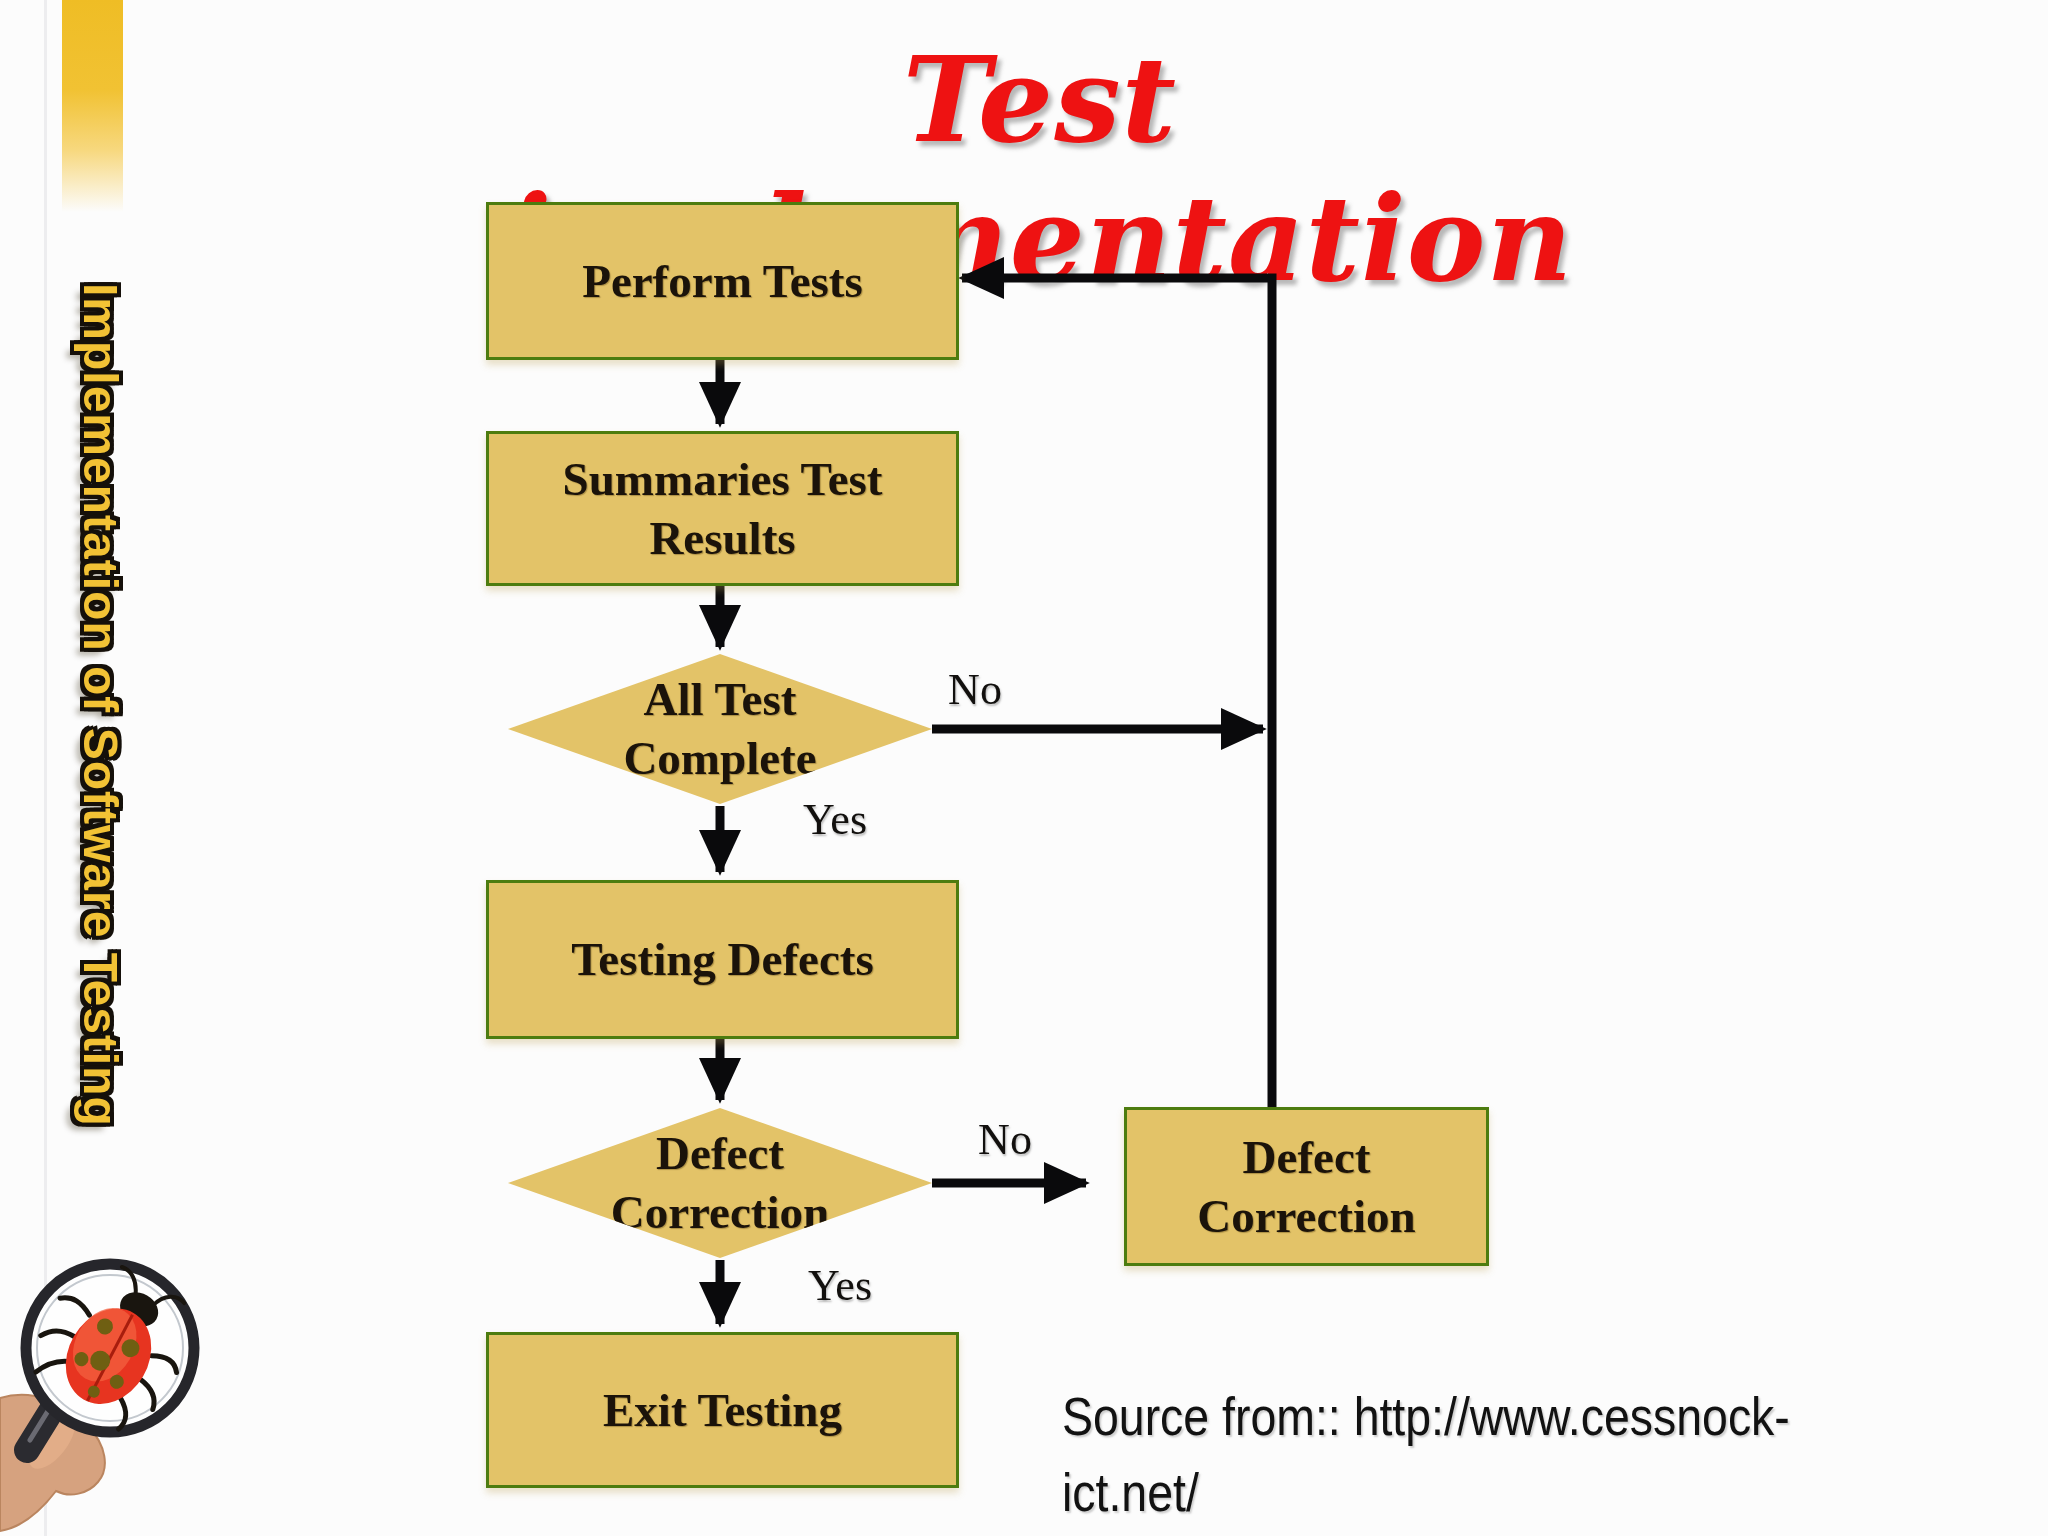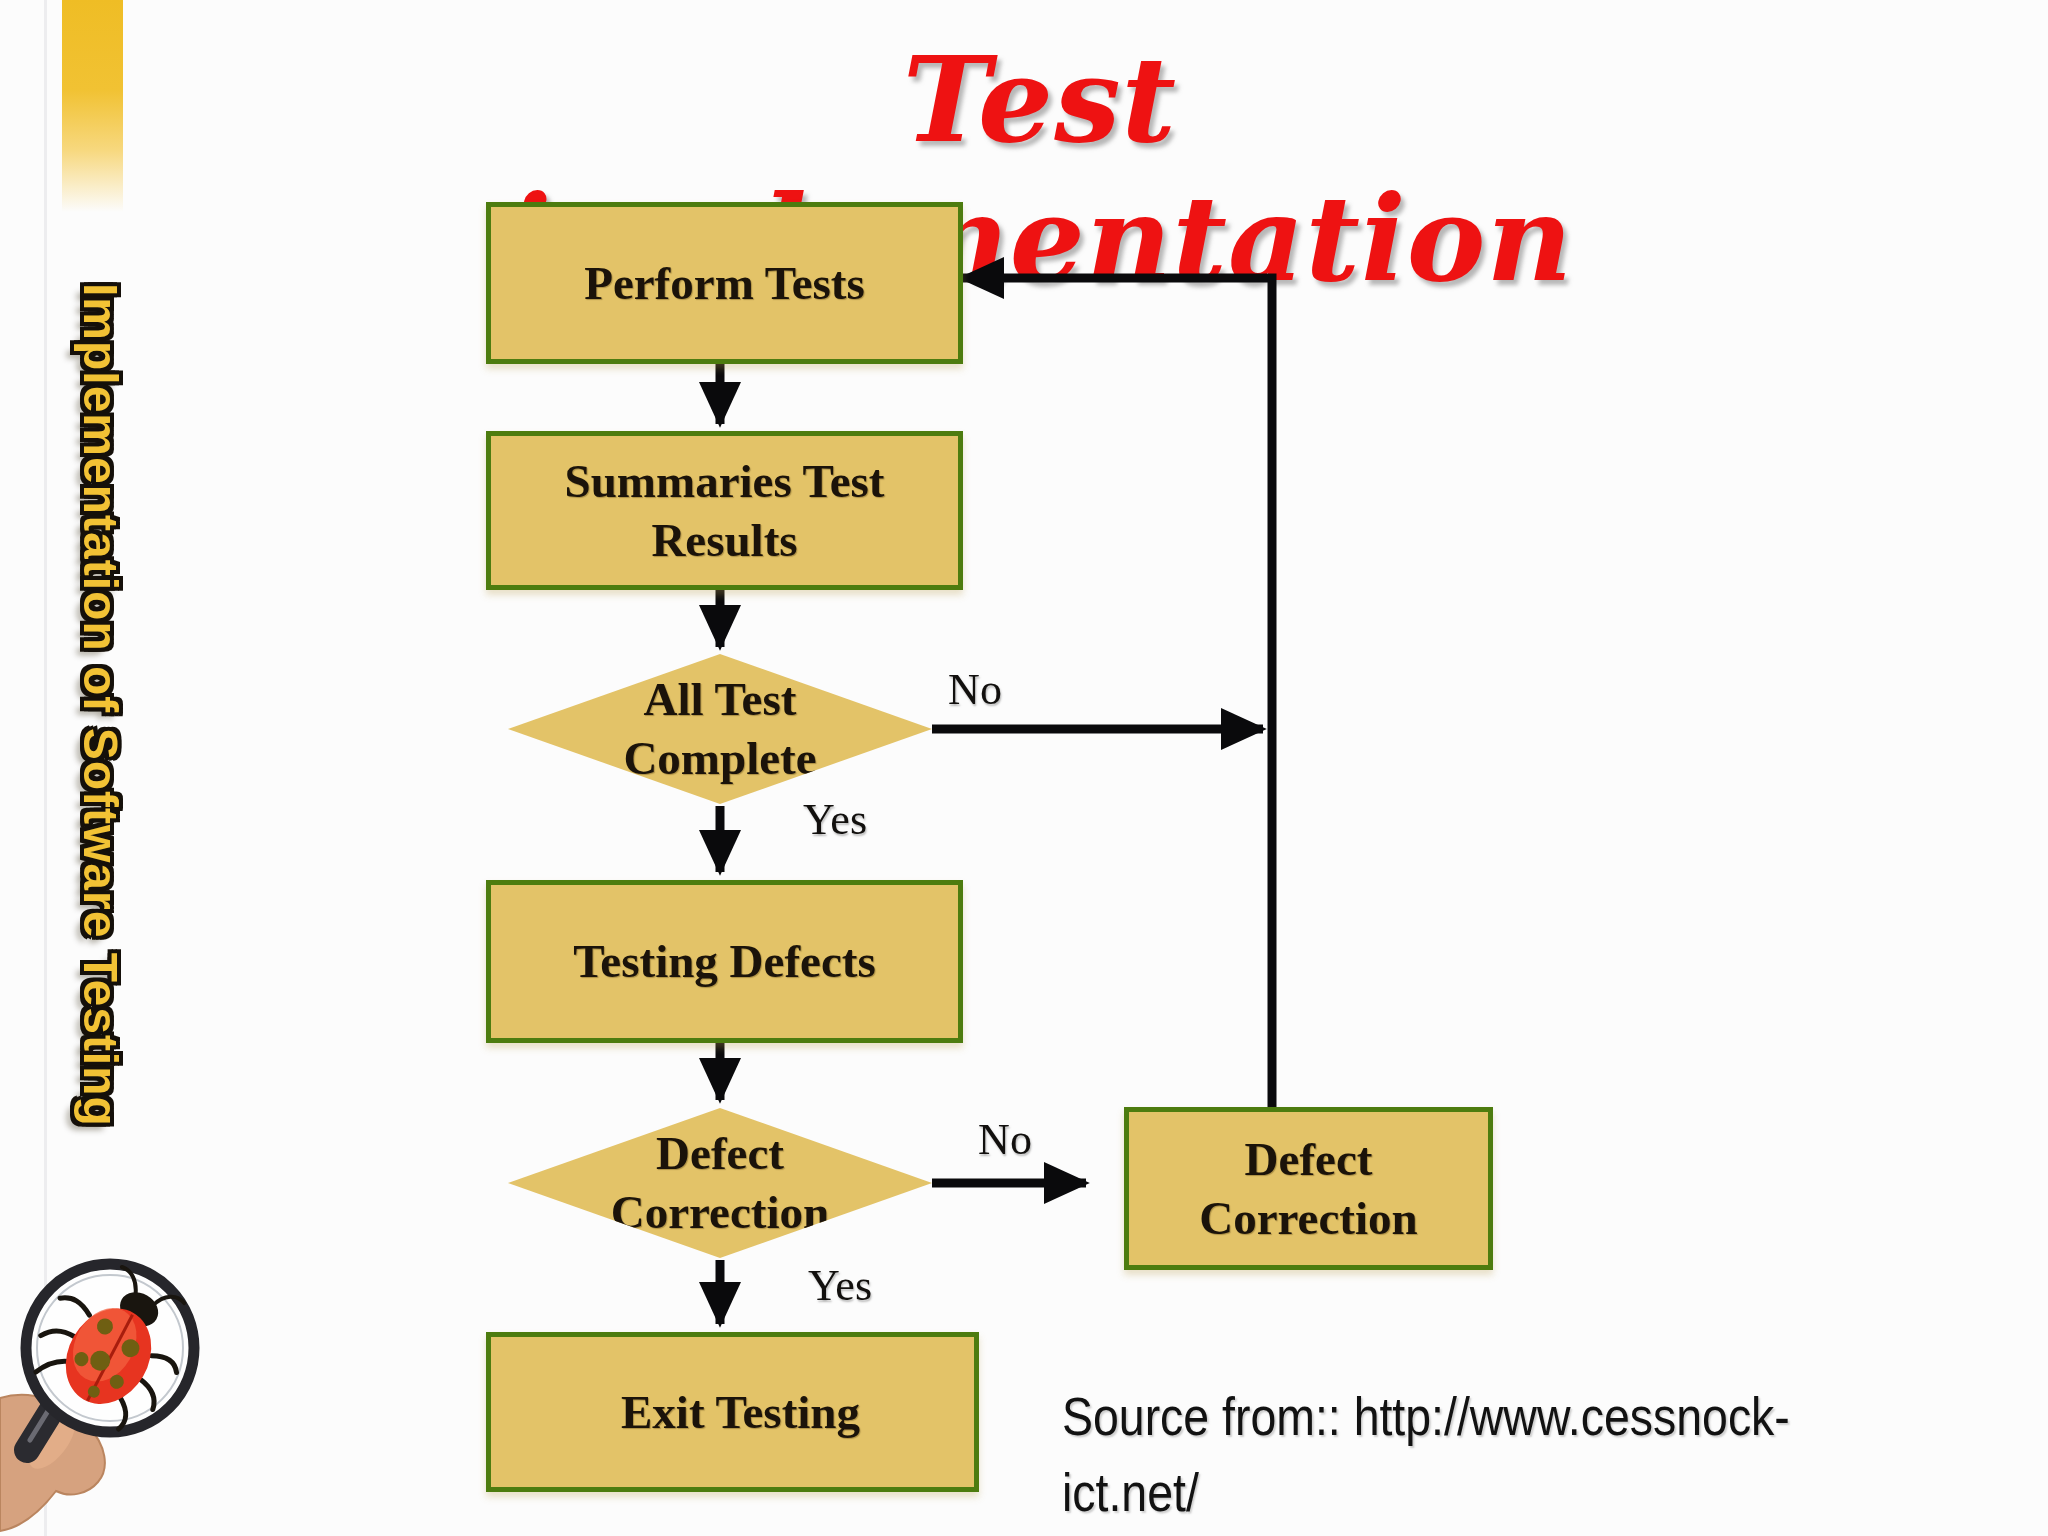--- a/index.html
+++ b/index.html
@@ -76,32 +76,32 @@
     text-align: center;
     background: #e3c368;
     font-family: "Liberation Serif", serif;
     font-weight: bold;
     font-size: 47px;
     line-height: 1.25;
     color: #1b130a;
     text-shadow: 1px 1px 1px rgba(70,45,0,0.35);
   }
   .node.box {
-    border: 5px solid #4d7c0f;
+    border: 3px solid #4d7c0f;
     box-shadow: 0 5px 7px rgba(190,160,80,0.30);
   }
   .node.diamond {
     clip-path: polygon(50% 0, 100% 50%, 50% 100%, 0 50%);
   }
   .node-perform     { left: 486px;  top: 202px;  width: 467px; height: 152px; }
   .node-summaries   { left: 486px;  top: 431px;  width: 467px; height: 149px; }
   .node-diamond1    { left: 508px;  top: 654px;  width: 424px; height: 150px; }
   .node-identify    { left: 486px;  top: 880px;  width: 467px; height: 153px; }
   .node-diamond2    { left: 508px;  top: 1108px; width: 424px; height: 150px; }
-  .node-exit        { left: 486px;  top: 1332px; width: 467px; height: 150px; padding-left: 16px; }
+  .node-exit        { left: 486px;  top: 1332px; width: 467px; height: 150px; }
   .node-correction  { left: 1093px; top: 1107px; width: 359px; height: 153px; margin-left: 31px; }
   .node-summaries span  { max-width: 360px; }
   .node-diamond1 span   { max-width: 250px; }
   .node-diamond2 span   { max-width: 270px; }
   .node-correction span { max-width: 280px; }
 
   
   .branch-label {
     position: absolute;
     font-family: "Liberation Serif", serif;

